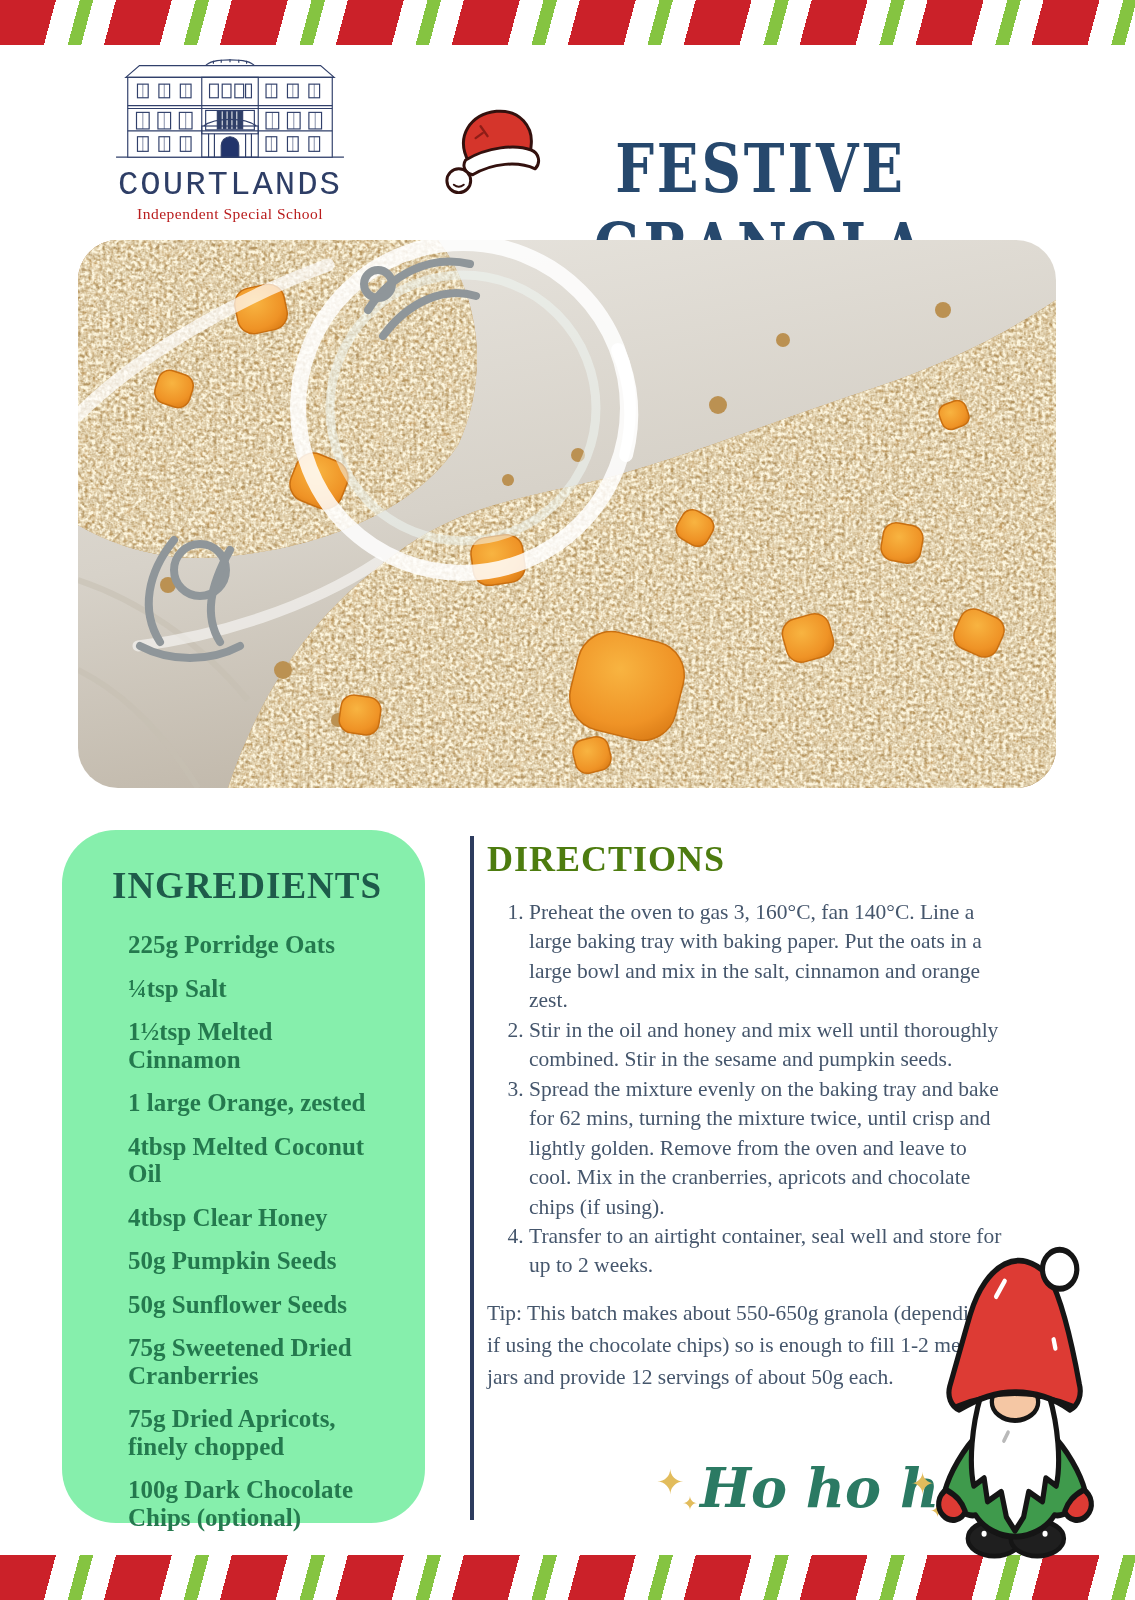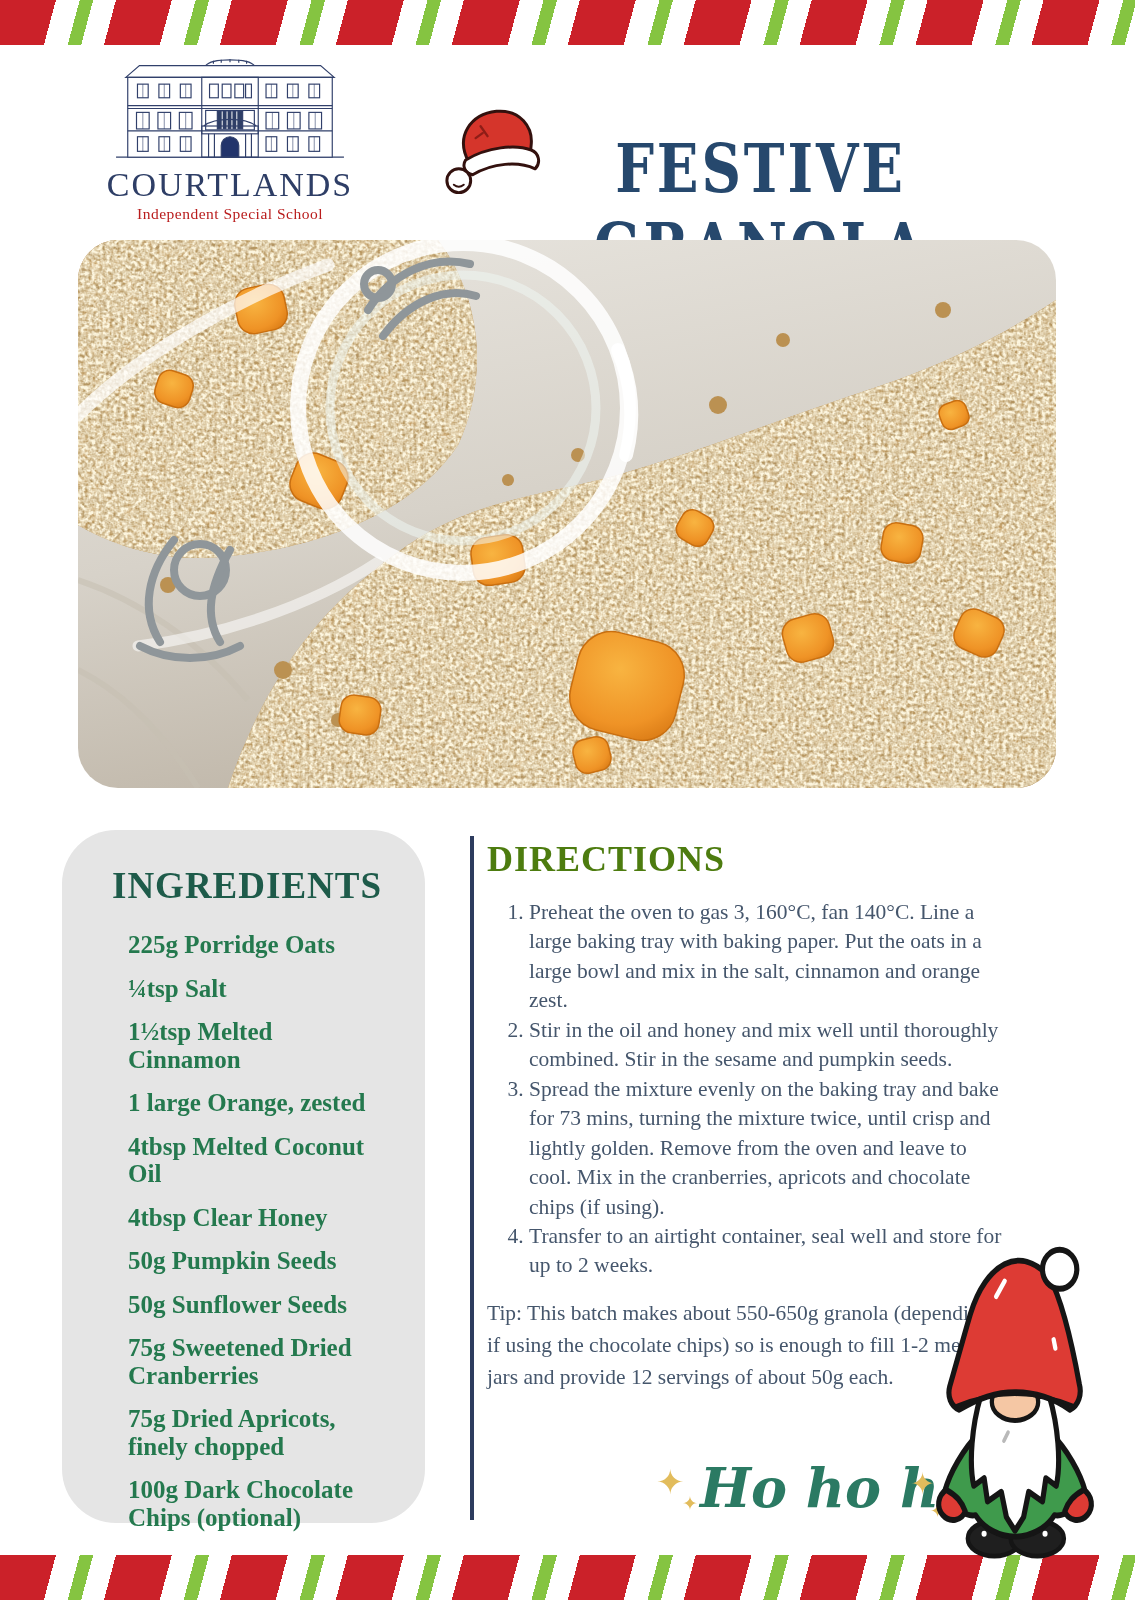--- a/index.html
+++ b/index.html
@@ -9,37 +9,37 @@
   
   .stripe{position:absolute;left:0;right:0;height:45px;
     background:repeating-linear-gradient(105deg,
       #cb2129 0 54px, #ffffff 54px 77px, #85c441 77px 90px, #ffffff 90px 112px);}
   .stripe-top{top:0;}
   .stripe-bottom{bottom:0;}
 
   
   .logo{position:absolute;left:84px;top:52px;width:292px;text-align:center;color:#2e3e66;}
   .logo svg{display:block;margin:0 auto;}
-  .logo-name{font-size:34px;letter-spacing:2px;margin-top:2px;color:#2e3e66;}
+  .logo-name{font-size:34px;letter-spacing:2px;margin-top:2px;color:#2e3e66;font-family:Liberation Mono, monospace;}
   .logo-tagline{font-size:15.5px;letter-spacing:0.5px;margin-top:1px;color:#b91c1c;}
 
   
   .title{position:absolute;left:468px;top:128px;width:585px;text-align:center;margin:0;
     font-family:"DejaVu Serif","Liberation Serif",serif;font-weight:bold;
     font-size:57px;letter-spacing:3px;word-spacing:18px;color:#26486d;
     transform:scale(0.96,1.18);transform-origin:50% 0;}
   .santa-hat{position:absolute;left:435px;top:100px;width:114px;height:100px;}
 
   
   .photo{position:absolute;left:78px;top:240px;width:978px;height:548px;border-radius:40px;
     overflow:hidden;margin:0;}
   .photo svg{display:block;width:100%;height:100%;}
 
   
-  .panel{position:absolute;left:62px;top:830px;width:363px;height:693px;background:#e5e5e5;
+  .panel{position:absolute;left:62px;top:830px;width:363px;height:693px;background:#86efac;
     border-radius:54px;box-sizing:border-box;padding:34px 24px 0 50px;}
   .panel h2{margin:0 0 24px 0;font-size:37px;font-weight:bold;letter-spacing:1px;color:#1e5b4a;}
   .panel ul{list-style:none;margin:16px;padding:0;font-weight:bold;}
   .panel li{font-size:25px;line-height:1.1;color:#24794e;margin-bottom:16px;max-width:300px;}
 
   
   .divider{position:absolute;left:470px;top:836px;width:4px;height:684px;background:#2d3c5e;}
 
   
   .directions{position:absolute;left:487px;top:838px;width:540px;}
@@ -232,21 +232,21 @@
     </ul>
   </section>
 
   <div class="divider"></div>
 
   <section class="directions">
     <h2>DIRECTIONS</h2>
     <ol>
       <li>Preheat the oven to gas 3, 160°C, fan 140°C. Line a large baking tray with baking paper. Put the oats in a large bowl and mix in the salt, cinnamon and orange zest.</li>
       <li>Stir in the oil and honey and mix well until thoroughly combined. Stir in the sesame and pumpkin seeds.</li>
-      <li>Spread the mixture evenly on the baking tray and bake for 73 mins, turning the mixture twice, until crisp and lightly golden. Remove from the oven and leave to cool. Mix in the cranberries, apricots and chocolate chips (if using).</li>
+      <li>Spread the mixture evenly on the baking tray and bake for 62 mins, turning the mixture twice, until crisp and lightly golden. Remove from the oven and leave to cool. Mix in the cranberries, apricots and chocolate chips (if using).</li>
       <li>Transfer to an airtight container, seal well and store for up to 2 weeks.</li>
     </ol>
     <p class="tip">Tip: This batch makes about 550-650g granola (depending on if using the chocolate chips) so is enough to fill 1-2 medium jars and provide 12 servings of about 50g each.</p>
   </section>
 
   <div class="hohoho">
     <span class="sp sp1">✦</span>
     <span class="sp sp2">✦</span>
     <span class="greet">Ho ho ho!</span>
     <span class="sp sp3">✦</span>

